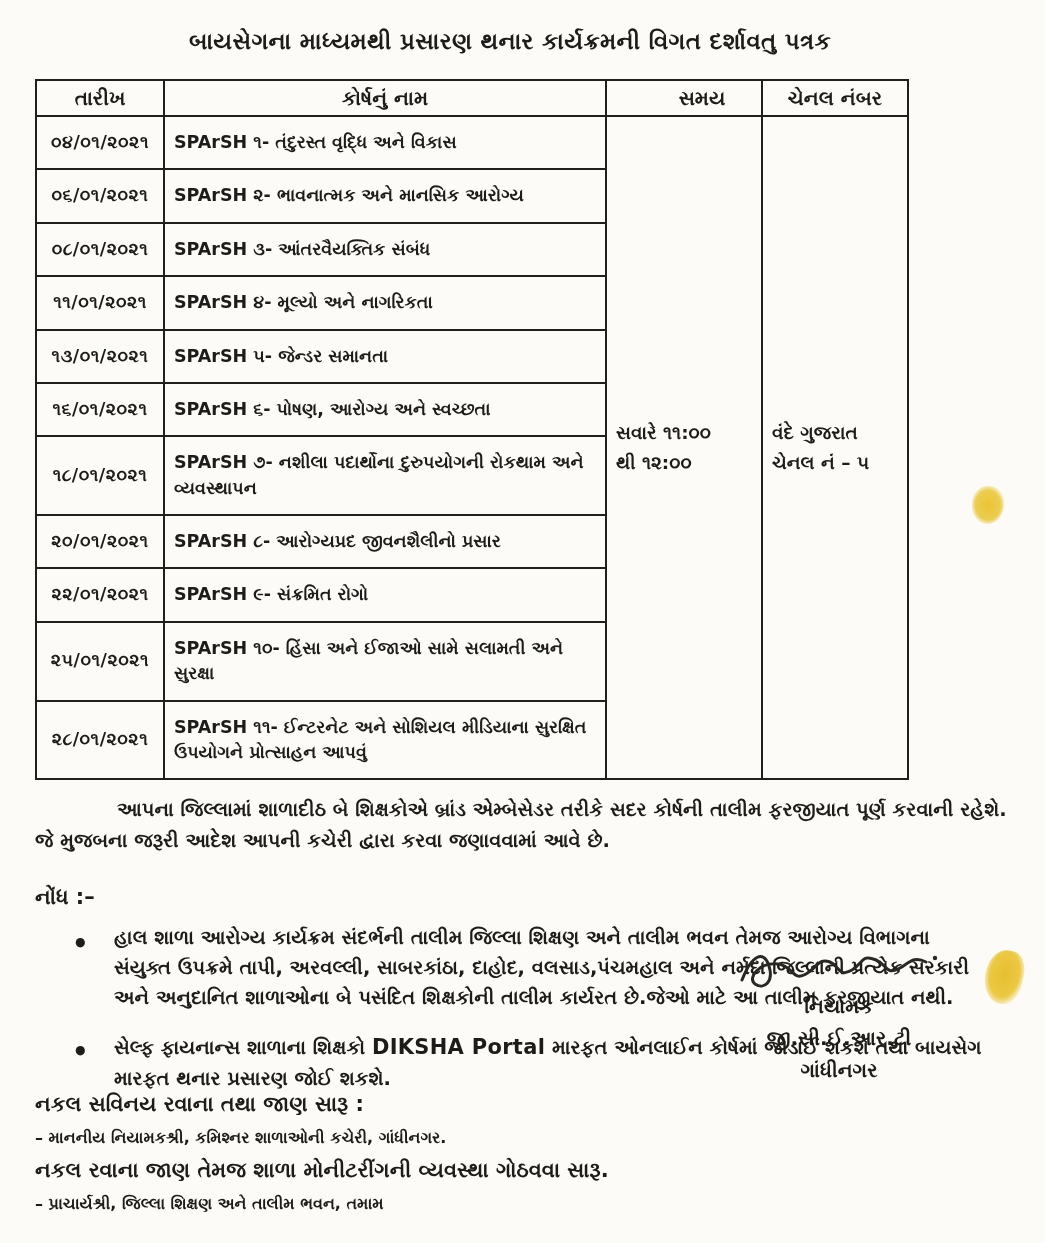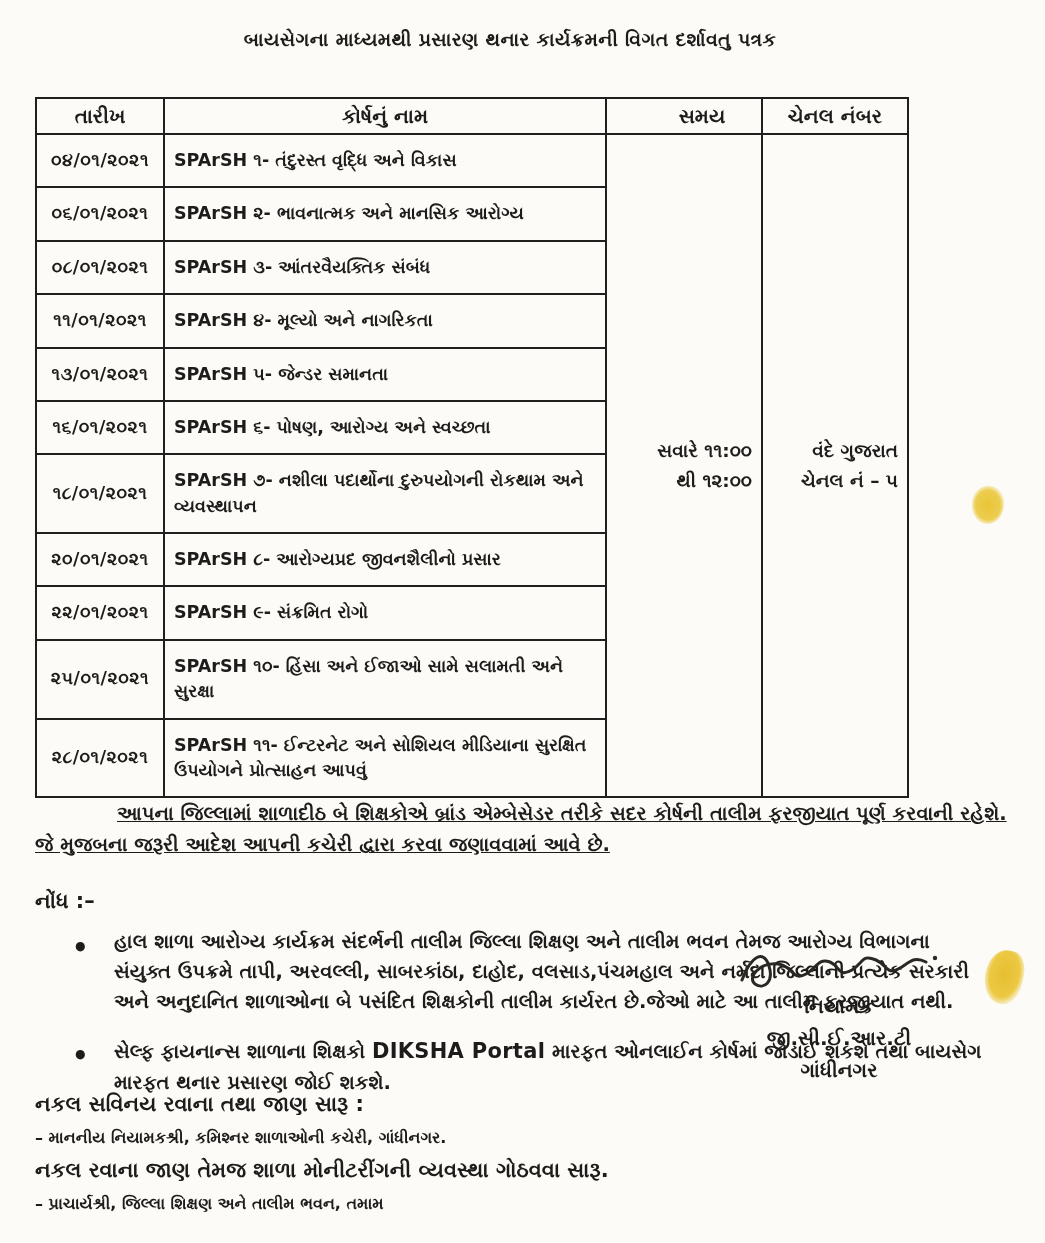--- a/index.html
+++ b/index.html
@@ -10,45 +10,45 @@
     font-family:"DejaVu Sans","Liberation Sans",sans-serif;
     color:#1d1c1a;
     position:relative;
     overflow:hidden;
   }
   .page { position:relative; width:1045px; height:1243px; padding:24px 35px 0 35px; }
 
   .title {
     width:880px;
     text-align:center;
-    font-size:19px;
+    font-size:23px;
     font-weight:bold;
-    margin:4px 0 46px 35px;
+    margin:4px 0 24px 35px;
     letter-spacing:.3px;
   }
 
   table.schedule { border-collapse:collapse; width:872px; table-layout:fixed;border-radius:10px; }
   .schedule th, .schedule td { border:2.5px solid #201f1d; font-weight:bold; vertical-align:middle; }
   .schedule th { font-size:20px; padding:5px 4px; text-align:center; }
   .schedule td { font-size:17.5px; padding:13px 9px; line-height:1.45; }
   th.col-date   { width:128px; }
   th.col-course { width:442px; }
   th.col-time   { width:156px;padding-left:40px; }
   th.col-channel{ width:146px; }
   td.col-date { text-align:center; white-space:nowrap; letter-spacing:.5px; }
-  td.col-time, td.col-channel { text-align:right; font-size:18.5px; line-height:1.6; }
+  td.col-time, td.col-channel { text-align:left; font-size:18.5px; line-height:1.6; }
   .course-code { font-weight:bold; }
 
   .para {
     width:975px;
+    margin-top:14px;
     font-size:19.5px;
     font-weight:bold;
     line-height:1.6;
     text-indent:82px;
-    text-decoration:underline;
   }
 
   .note-heading { margin-top:28px; font-size:21px; font-weight:bold; }
 
   ul.notes { list-style:none; margin-top:14px; width:950px; }
   ul.notes li {
     position:relative;
     padding-left:44px;
     margin-left:35px;
     margin-bottom:18px;

